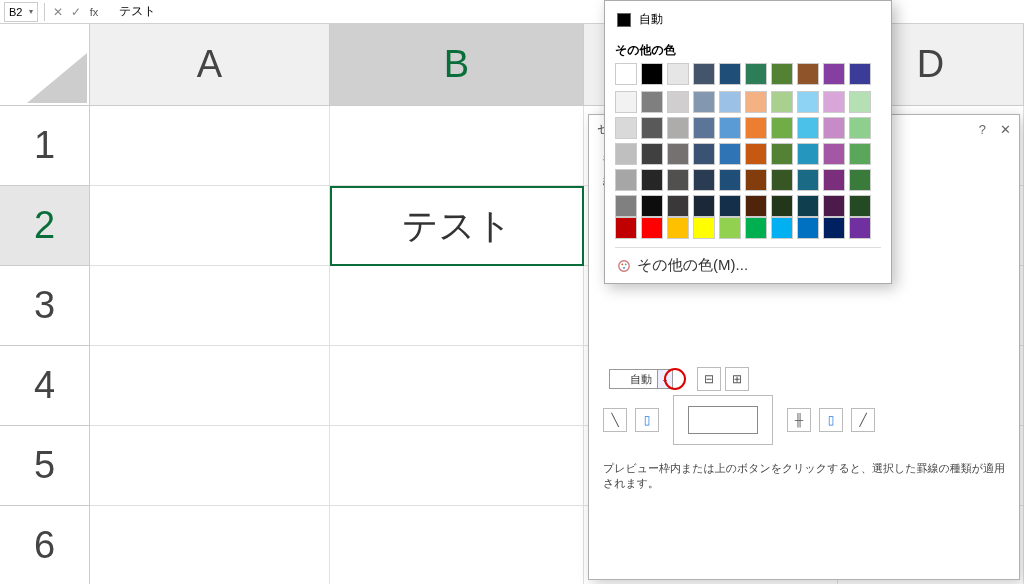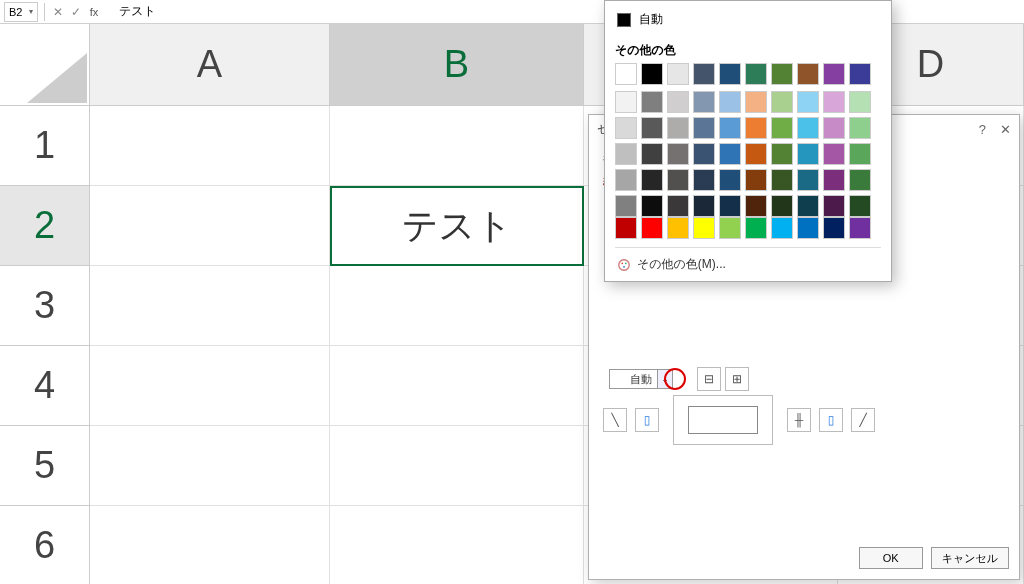--- a/index.html
+++ b/index.html
@@ -235,21 +235,21 @@
   .picker .swatch-row { display:flex; gap:4px; }
   .picker .swatch { width:22px; height:22px; border:1px solid #ccc; }
   .picker .swatch-grid5 { display:grid; grid-template-columns: repeat(10, 22px); grid-template-rows: repeat(5, 22px); gap:4px; margin-top:6px;}
   .picker .more {
     display: flex;
     align-items: center;
     gap: 6px;
     padding: 8px 2px 4px 2px;
     border-top: 1px solid #ddd;
     margin-top: 8px;
-    font-size: 12px;
+    font-size: 15px;
     color: #333;
   }
   .picker .palette-icon {
     width: 14px; height: 14px;
   }
 </style>
 </head>
 <body>
 
 <div class="formula-bar">
@@ -338,24 +338,21 @@
       <div class="border-cell">╲</div>
       <div class="border-cell" style="color:#2b7de1;">▯</div>
       <div class="big-preview">
         <div class="inner"></div>
       </div>
       <div class="border-cell">╫</div>
       <div class="border-cell" style="color:#2b7de1;">▯</div>
       <div class="border-cell">╱</div>
     </div>
 
-  </div>
-  <div class="dlg-footer">
-    <div class="dlg-btn">OK</div>
-    <div class="dlg-btn">キャンセル</div>
+    <div class="hint">プレビュー枠内または上のボタンをクリックすると、選択した罫線の種類が適用されます。</div>
   </div>
 </div>
 
 <div class="picker">
   <div class="auto-row">
     <span class="sw"></span>
     <span>自動</span>
   </div>
   <div class="section-label">その他の色</div>
   <div class="swatch-row" id="theme-top">

